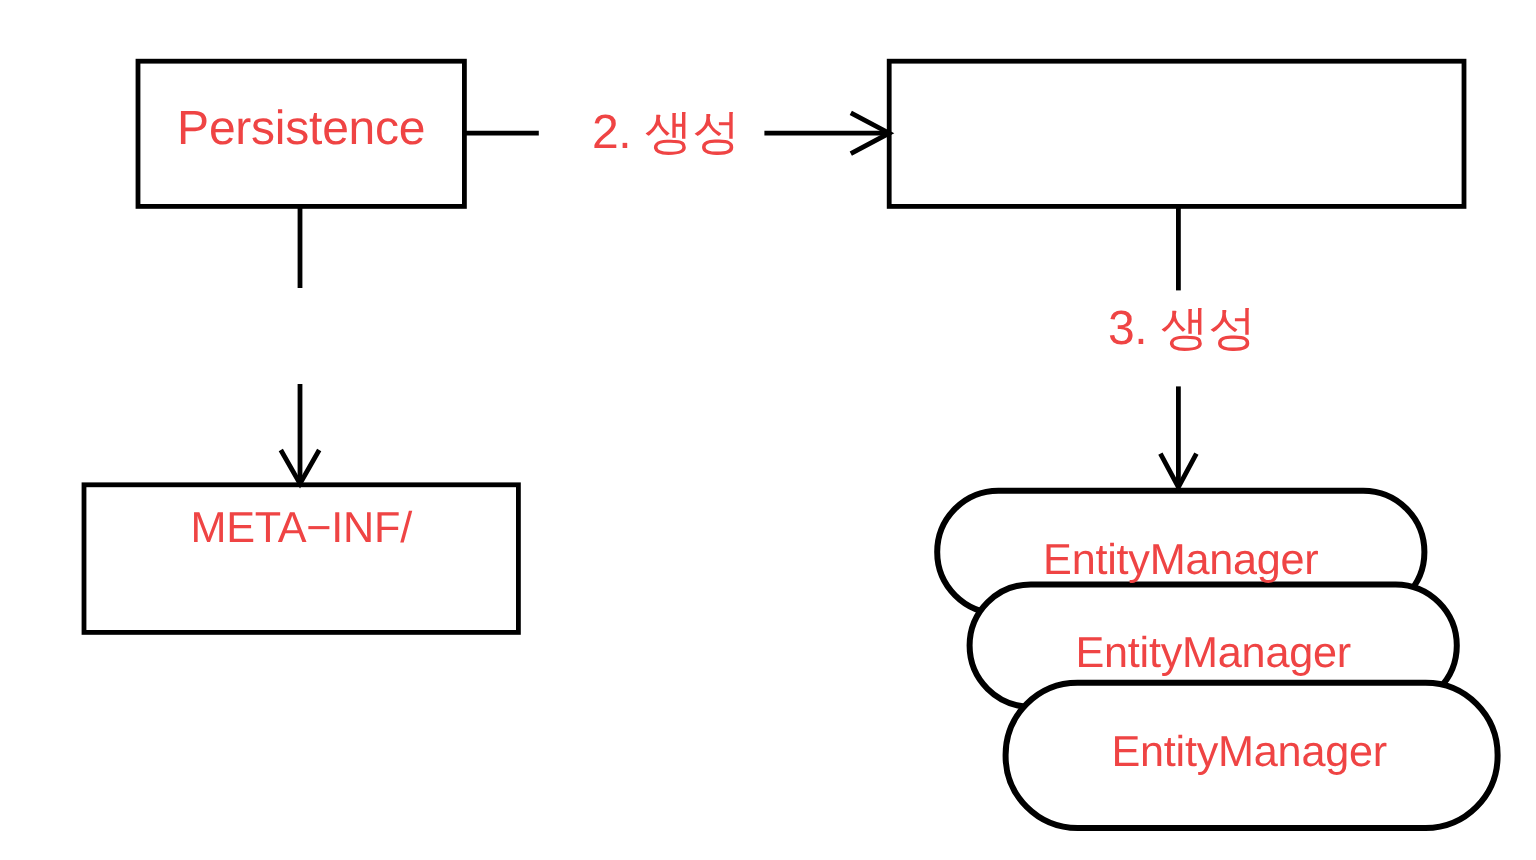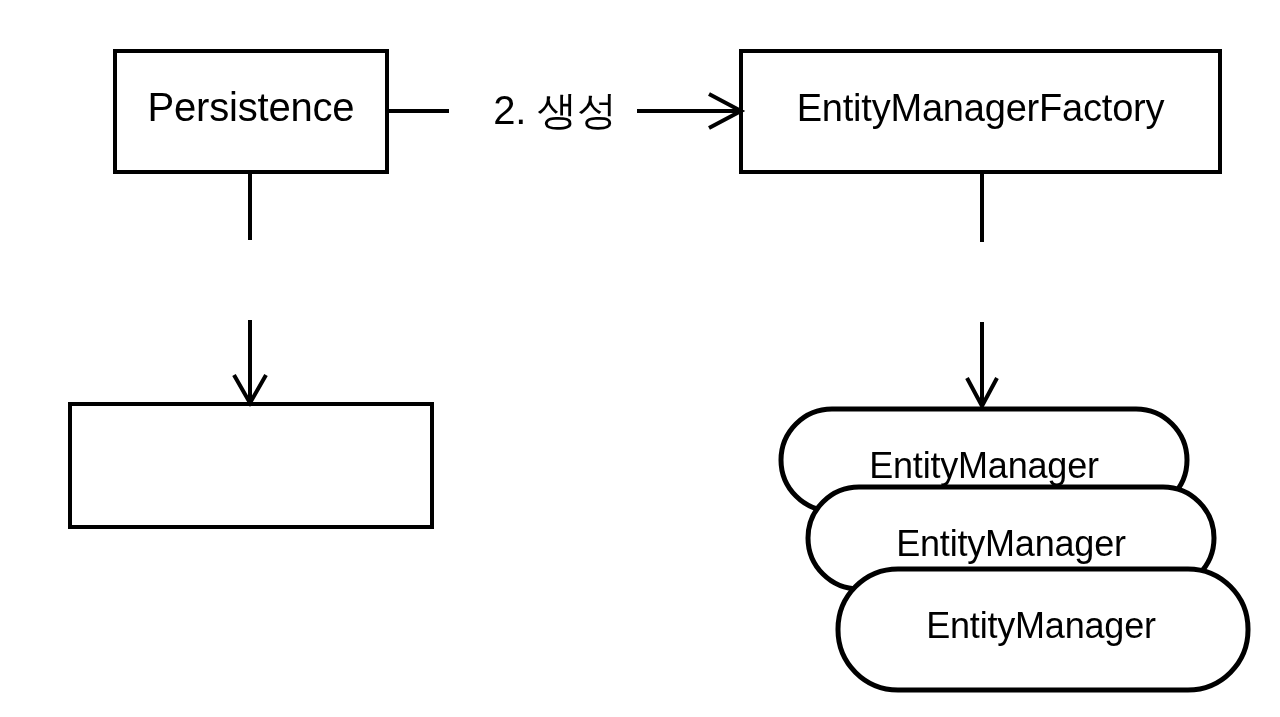--- a/index.html
+++ b/index.html
@@ -26,21 +26,21 @@
     width: 1280px;
     height: 717px;
     display: block;
   }
   .node-label,
   .edge-label {
     position: absolute;
     text-align: center;
     white-space: pre;
     line-height: 1.12;
-    color: #000000;
+    color: #ef4444;
     letter-spacing: -0.2px;
     pointer-events: none;
   }
   .node-label.two-line {
     line-height: 1.18;
   }
   .lbl-persistence {
     left: 115px; top: 85px; width: 272px;
     font-size: 40px;
   }
@@ -105,27 +105,27 @@
 
     <rect x="781" y="409" width="406" height="102" rx="51" ry="51" fill="#ffffff" stroke="#000000" stroke-width="5"></rect>
 
     <rect x="808" y="487" width="406" height="102" rx="51" ry="51" fill="#ffffff" stroke="#000000" stroke-width="5"></rect>
 
     <rect x="838" y="569" width="410" height="121" rx="60" ry="60" fill="#ffffff" stroke="#000000" stroke-width="5"></rect>
   </svg>
 
   <div class="node-label lbl-persistence">Persistence</div>
 
-  <div class="node-label lbl-emf">EntityManagerFactory</div>
 
-  <div class="node-label two-line lbl-metainf"><br></div>
+  <div class="node-label two-line lbl-metainf"><span>META−INF/</span><br></div>
 
   <div class="node-label lbl-em1">EntityManager</div>
 
   <div class="node-label lbl-em2">EntityManager</div>
 
   <div class="node-label lbl-em3">EntityManager</div>
 
 
   <div class="edge-label lbl-step2">2. 생성</div>
 
+  <div class="edge-label lbl-step3">3. 생성</div>
 
 </div>
 
 </body></html>

